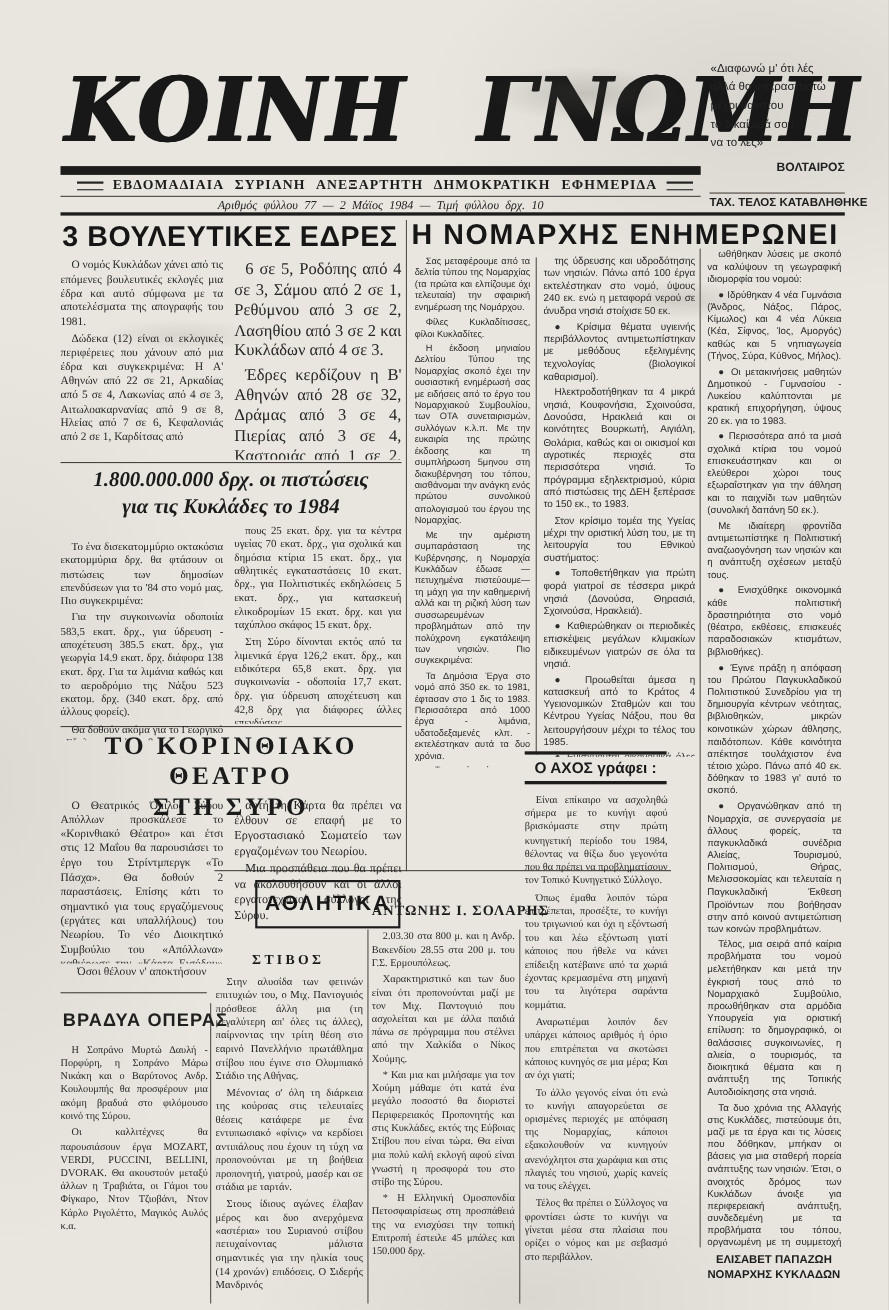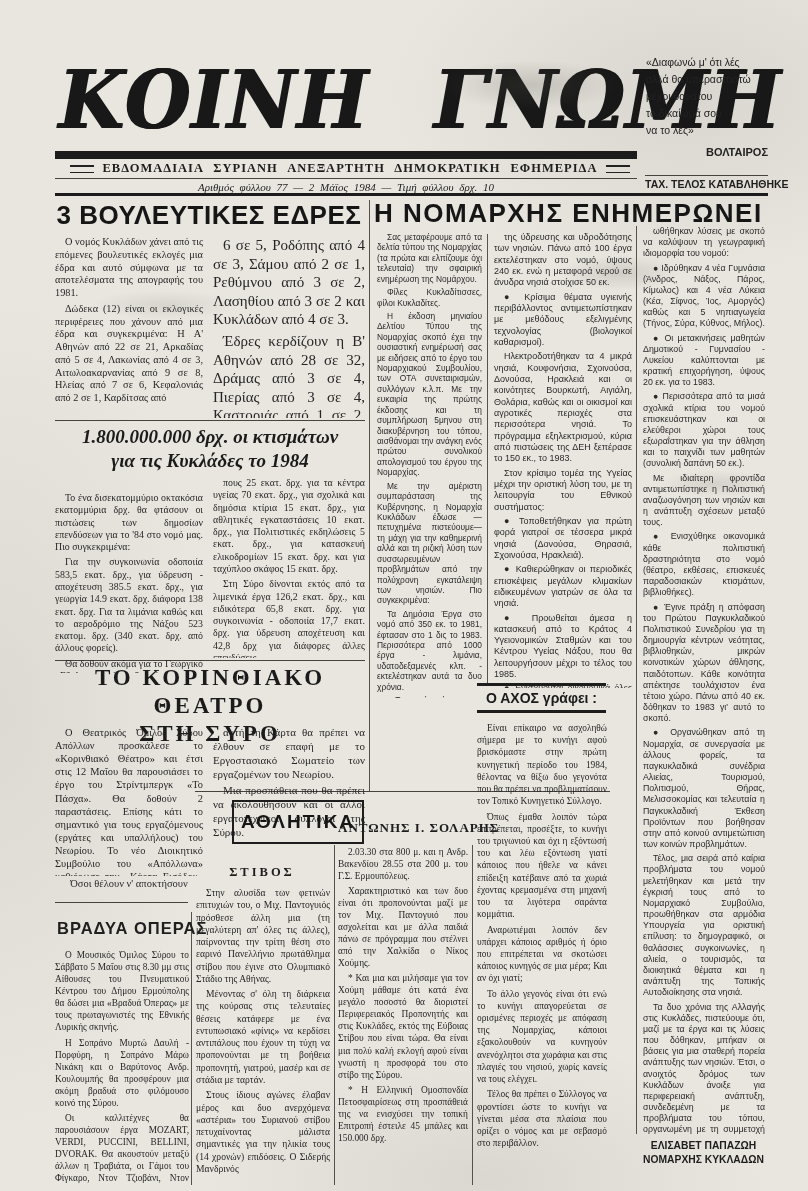--- a/index.html
+++ b/index.html
@@ -25,21 +25,21 @@
     font-family:"DejaVu Serif", serif;font-weight:bold;font-style:italic;
     font-size:75px;line-height:100px;letter-spacing:1px;word-spacing:38px;
     color:#181818;text-align:center;transform:scaleY(1.08);
     text-shadow:1px 0 0 #181818, 2px 0 0 #181818;
     white-space:nowrap;
   }
   #mast-bar{left:55px;top:151px;width:582px;height:8px;background:#1c1c1c;}
   #motto{left:646px;top:54px;width:122px;font-family:"Liberation Sans",sans-serif;
     font-size:10.5px;line-height:1.62;color:#222;}
   #motto-author{text-align:right;font-weight:bold;margin-top:5px;font-size:11px;}
-  #subtitle-row{left:70px;top:161px;width:560px;display:flex;align-items:center;justify-content:center;gap:9px;}
+  #subtitle-row{left:70px;top:161px;width:560px;display:flex;align-items:center;justify-content:flex-end;gap:9px;}
   #subtitle{font-family:"Liberation Serif",serif;font-weight:bold;font-size:12.5px;
     letter-spacing:1px;color:#1d1d1d;white-space:nowrap;word-spacing:6px;}
   .deco-dbl{height:5px;border-top:2px solid #222;border-bottom:1px solid #222;}
   #issue-rule{left:55px;top:178px;width:582px;}
   #issue-line{left:55px;top:181px;width:582px;text-align:center;font-style:italic;
     font-size:11px;color:#222;word-spacing:3px;}
   #tax-rule{left:645px;top:175px;width:123px;}
   #tax-notice{left:645px;top:178px;width:123px;font-family:"Liberation Sans",sans-serif;
     font-weight:bold;font-size:10.5px;text-align:center;color:#1d1d1d;white-space:nowrap;}
   #mast-heavy-rule{left:55px;top:193px;width:713px;height:3px;background:#1c1c1c;}
@@ -147,21 +147,21 @@
   <div class="abs serif-col" id="seats-c1">
       <p>Ο νομός Κυκλάδων χάνει από τις επόμενες βουλευτικές εκλογές μια έδρα και αυτό σύμφωνα με τα αποτελέσματα της απογραφής του 1981.</p>
       <p>Δώδεκα (12) είναι οι εκλογικές περιφέρειες που χάνουν από μια έδρα και συγκεκριμένα: Η Α' Αθηνών από 22 σε 21, Αρκαδίας από 5 σε 4, Λακωνίας από 4 σε 3, Αιτωλοακαρνανίας από 9 σε 8, Ηλείας από 7 σε 6, Κεφαλονιάς από 2 σε 1, Καρδίτσας από</p>
     </div>
   <div class="abs serif-col" id="seats-c2">
       <p>6 σε 5, Ροδόπης από 4 σε 3, Σάμου από 2 σε 1, Ρεθύμνου από 3 σε 2, Λασηθίου από 3 σε 2 και Κυκλάδων από 4 σε 3.</p>
       <p>Έδρες κερδίζουν η Β' Αθηνών από 28 σε 32, Δράμας από 3 σε 4, Πιερίας από 3 σε 4, Καστοριάς από 1 σε 2, Α' Θεσσαλονίκης από 12 σε 13, Γρεβενών από 1 σε 2, Ιωαννίνων από 5 σε 6, Αχαΐας από 8 σε 9 και υπόλοιπο Αττικής από 6 σε 7.</p>
     </div>
 
   <div class="abs" id="credits-title">
-    <div>1.800.000.000 δρχ. οι κτισμάτων</div>
+    <div>1.800.000.000 δρχ. οι πιστώσεις</div>
     <div>για τις Κυκλάδες το 1984</div>
   </div>
   <div class="abs serif-col" id="credits-c1">
       <p>Το ένα δισεκατομμύριο οκτακόσια εκατομμύρια δρχ. θα φτάσουν οι πιστώσεις των δημοσίων επενδύσεων για το '84 στο νομό μας. Πιο συγκεκριμένα:</p>
       <p>Για την συγκοινωνία οδοποιία 583,5 εκατ. δρχ., για ύδρευση - αποχέτευση 385.5 εκατ. δρχ., για γεωργία 14.9 εκατ. δρχ. διάφορα 138 εκατ. δρχ. Για τα λιμάνια καθώς και το αεροδρόμιο της Νάξου 523 εκατομ. δρχ. (340 εκατ. δρχ. από άλλους φορείς).</p>
       <p>Θα δοθούν ακόμα για το Γεωργικό «Εξηλεκτρισμό και βοσκότο-</p>
     </div>
   <div class="abs serif-col" id="credits-c2">
       <p>πους 25 εκατ. δρχ. για τα κέντρα υγείας 70 εκατ. δρχ., για σχολικά και δημόσια κτίρια 15 εκατ. δρχ., για αθλητικές εγκαταστάσεις 10 εκατ. δρχ., για Πολιτιστικές εκδηλώσεις 5 εκατ. δρχ., για κατασκευή ελικοδρομίων 15 εκατ. δρχ. και για ταχύπλοο σκάφος 15 εκατ. δρχ.</p>
       <p>Στη Σύρο δίνονται εκτός από τα λιμενικά έργα 126,2 εκατ. δρχ., και ειδικότερα 65,8 εκατ. δρχ. για συγκοινωνία - οδοποιία 17,7 εκατ. δρχ. για ύδρευση αποχέτευση και 42,8 δρχ για διάφορες άλλες επενδύσεις.</p>
@@ -175,21 +175,20 @@
       <p>Ο Θεατρικός Όμιλος Σύρου Απόλλων προσκάλεσε το «Κορινθιακό Θέατρο» και έτσι στις 12 Μαΐου θα παρουσιάσει το έργο του Στρίντμπεργκ «Το Πάσχα». Θα δοθούν 2 παραστάσεις. Επίσης κάτι το σημαντικό για τους εργαζόμενους (εργάτες και υπαλλήλους) του Νεωρίου. Το νέο Διοικητικό Συμβούλιο του «Απόλλωνα» καθιέρωσε την «Κάρτα Εισόδου» για όσους θέλουν να παρακολουθήσουν θέατρο.</p>
     </div>
   <div class="abs serif-col" id="theatre-c2">
       <p>αυτή τη Κάρτα θα πρέπει να έλθουν σε επαφή με το Εργοστασιακό Σωματείο των εργαζομένων του Νεωρίου.</p>
       <p>Μια προσπάθεια που θα πρέπει να ακολουθήσουν και οι άλλοι εργατοτεχνικοί σύλλογοι της Σύρου.</p>
     </div>
   <div class="abs" id="theatre-footer">Όσοι θέλουν ν' αποκτήσουν</div>
 
   <div class="abs" id="opera-title">ΒΡΑΔΥΑ ΟΠΕΡΑΣ</div>
   <div class="abs serif-col" id="opera-col">
-      <p>Ο Μουσικός Όμιλος Σύρου το Σάββατο 5 Μαΐου στις 8.30 μμ στις Αίθουσες του Πνευματικού Κέντρου του Δήμου Ερμούπολης θα δώσει μια «Βραδυά Όπερας» με τους πρωταγωνιστές της Εθνικής Λυρικής σκηνής.</p>
       <p>Η Σοπράνο Μυρτώ Δαυλή - Πορφύρη, η Σοπράνο Μάρω Νικάκη και ο Βαρύτονος Ανδρ. Κουλουμπής θα προσφέρουν μια ακόμη βραδυά στο φιλόμουσο κοινό της Σύρου.</p>
       <p>Οι καλλιτέχνες θα παρουσιάσουν έργα MOZART, VERDI, PUCCINI, BELLINI, DVORAK. Θα ακουστούν μεταξύ άλλων η Τραβιάτα, οι Γάμοι του Φίγκαρο, Ντον Τζιοβάνι, Ντον Κάρλο Ριγολέττο, Μαγικός Αυλός κ.α.</p>
     </div>
 
   <div class="abs" id="athl-box">
     <div id="athl-title">ΑΘΛΗΤΙΚΑ</div>
   </div>
   <div class="abs" id="sports-byline">ΑΝΤΩΝΗΣ Ι. ΣΟΛΑΡΗΣ</div>
   <div class="abs" id="stivos-title">ΣΤΙΒΟΣ</div>
   <div class="abs serif-col" id="stivos-col">

